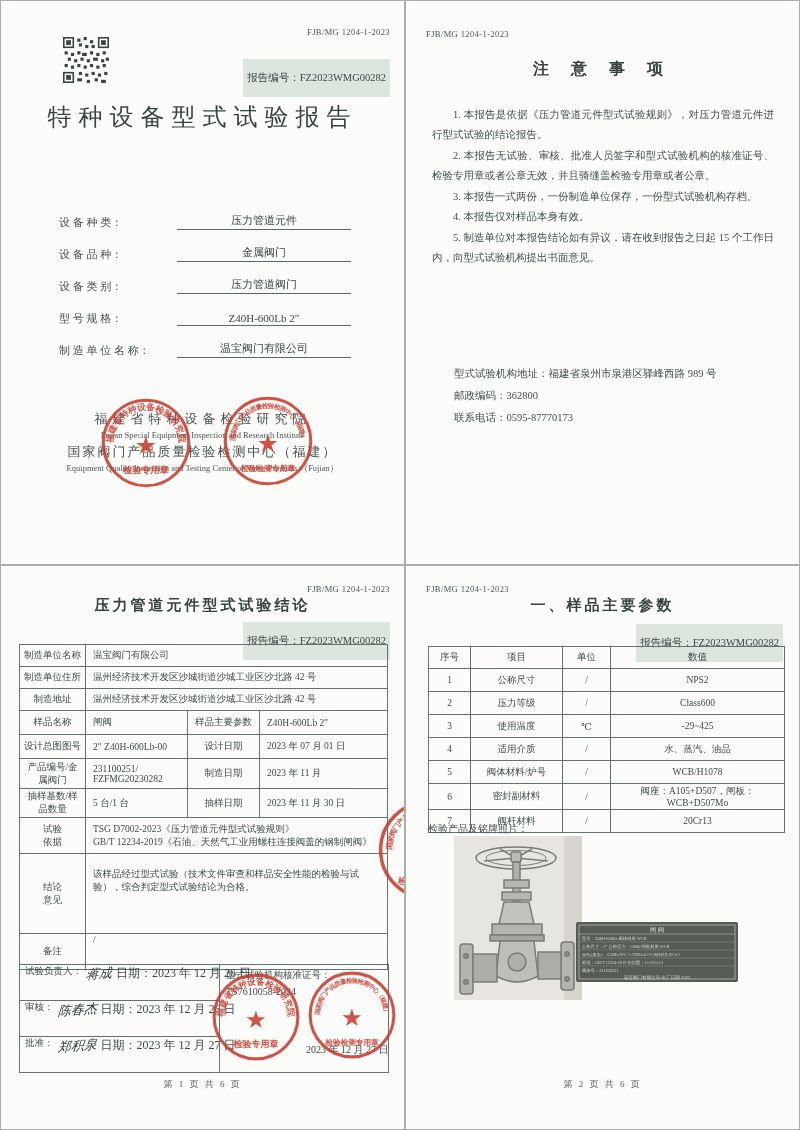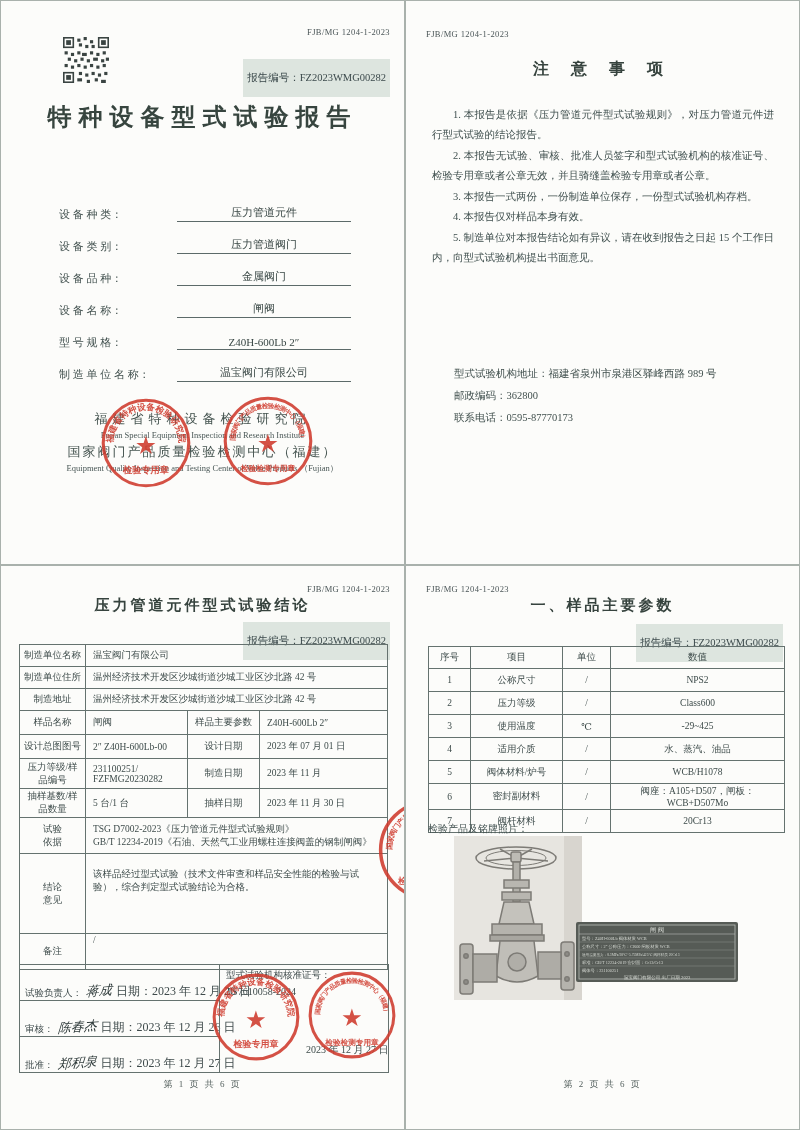--- a/index.html
+++ b/index.html
@@ -13,23 +13,23 @@
   #p2{left:406px;top:1px;width:393px;height:563px;}
   #p3{left:1px;top:566px;width:403px;height:563px;}
   #p4{left:406px;top:566px;width:393px;height:563px;}
 
   .doccode{position:absolute;font-size:8.5px;letter-spacing:.4px;color:#4a5557;text-align:center;}
   .report-line{position:absolute;font-size:10.5px;color:#3c4a4c;background:#dde5df;padding:12px 4px;}
 
   
   .qr{position:absolute;left:62px;top:36px;}
   .cover-title{position:absolute;left:0;top:100px;width:100%;text-align:center;
-    font-size:24px;font-weight:bold;letter-spacing:7px;color:#37453f;}
+    font-size:24px;font-weight:normal;letter-spacing:7px;color:#37453f;}
   .fields{position:absolute;left:58px;top:200px;width:292px;}
-  .frow{display:flex;align-items:flex-end;margin-bottom:11px;height:21px;}
+  .frow{display:flex;align-items:flex-end;margin-bottom:11px;height:21px;margin-top:8px;}
   .flabel{font-size:11px;white-space:nowrap;width:118px;color:#41504e;}
   .fvalue{flex:1;text-align:center;font-size:11px;border-bottom:1px solid #5c6a69;
     padding-bottom:1px;color:#394745;}
   .institute{position:absolute;left:0;top:408px;width:100%;text-align:center;line-height:1.55;}
   .inst-cn1{font-size:13px;letter-spacing:5px;color:#44534f;}
   .inst-en{font-size:8.5px;color:#4a5857;}
   .inst-cn2{font-size:13px;letter-spacing:2px;color:#44534f;}
 
   
   .stamp{position:absolute;opacity:.88;}
@@ -52,21 +52,21 @@
   .val{text-align:left;vertical-align:middle;padding-left:7px !important;}
   .preline{white-space:pre-line;}
   .foot{position:absolute;left:0;top:512px;width:100%;text-align:center;
     font-size:9px;letter-spacing:2px;color:#55615f;}
 
   
   #concl-table{left:18px;top:78px;width:368px;border-radius:19px;}
   #sig-table{position:absolute;left:18px;top:398px;width:368px;height:107px;
     border:1px solid #65726f;display:flex;}
   .sig-left{width:199px;display:flex;flex-direction:column;}
-  .sig-row{flex:1;border-bottom:1px solid #65726f;display:flex;align-items:flex-end;
+  .sig-row{flex:1;border-bottom:1px solid #65726f;display:flex;align-items:flex-start;
     padding:0 5px;position:relative;}
   .sig-row:last-child{border-bottom:none;}
   .sig-role{font-size:9.5px;white-space:nowrap;}
   .sig-name{font-size:13px;font-style:italic;transform:rotate(-4deg) skewX(-8deg);
     color:#2e3a3a;margin:0 4px;white-space:nowrap;}
   .sig-date{font-size:12px;white-space:nowrap;margin-left:auto;}
   .sig-right{flex:1;border-left:1px solid #65726f;position:relative;padding:4px 6px;}
   .cert-label{font-size:9.5px;}
   .cert-no{font-size:10px;margin-top:4px;}
   .stamp-date{position:absolute;left:86px;top:78px;font-size:10px;white-space:nowrap;color:#3d4b4a;}
@@ -138,30 +138,26 @@
   <div class="report-line" style="right:14px;top:58px;">报告编号：FZ2023WMG00282</div>
 
   <div class="cover-title">特种设备型式试验报告</div>
 
   <div class="fields">
     <div class="frow">
         <span class="flabel">设 备 种 类：</span>
         <span class="fvalue">压力管道元件</span>
       </div>
     <div class="frow">
+        <span class="flabel">设 备 品 种：</span>
+        <span class="fvalue">金属阀门</span>
+      </div>
+    <div class="frow">
         <span class="flabel">设 备 类 别：</span>
         <span class="fvalue">压力管道阀门</span>
-      </div>
-    <div class="frow">
-        <span class="flabel">设 备 品 种：</span>
-        <span class="fvalue">金属阀门</span>
-      </div>
-    <div class="frow">
-        <span class="flabel">设 备 名 称：</span>
-        <span class="fvalue">闸阀</span>
       </div>
     <div class="frow">
         <span class="flabel">型 号 规 格：</span>
         <span class="fvalue">Z40H-600Lb 2″</span>
       </div>
     <div class="frow">
         <span class="flabel">制 造 单 位 名 称：</span>
         <span class="fvalue">温宝阀门有限公司</span>
       </div>
   </div>
@@ -241,21 +237,21 @@
           <td class="lbl">样品主要参数</td>
           <td class="val">Z40H-600Lb 2″</td>
         </tr>
     <tr style="height:24px">
           <td class="lbl">设计总图图号</td>
           <td class="val">2″ Z40H-600Lb-00</td>
           <td class="lbl">设计日期</td>
           <td class="val">2023 年 07 月 01 日</td>
         </tr>
     <tr style="height:30px">
-          <td class="lbl">压力等级/样品编号</td>
+          <td class="lbl">产品编号/金属阀门</td>
           <td class="val preline">231100251/
 FZFMG20230282</td>
           <td class="lbl">制造日期</td>
           <td class="val">2023 年 11 月</td>
         </tr>
     <tr style="height:24px">
           <td class="lbl">抽样基数/样品数量</td>
           <td class="val">5 台/1 台</td>
           <td class="lbl">抽样日期</td>
           <td class="val">2023 年 11 月 30 日</td>

